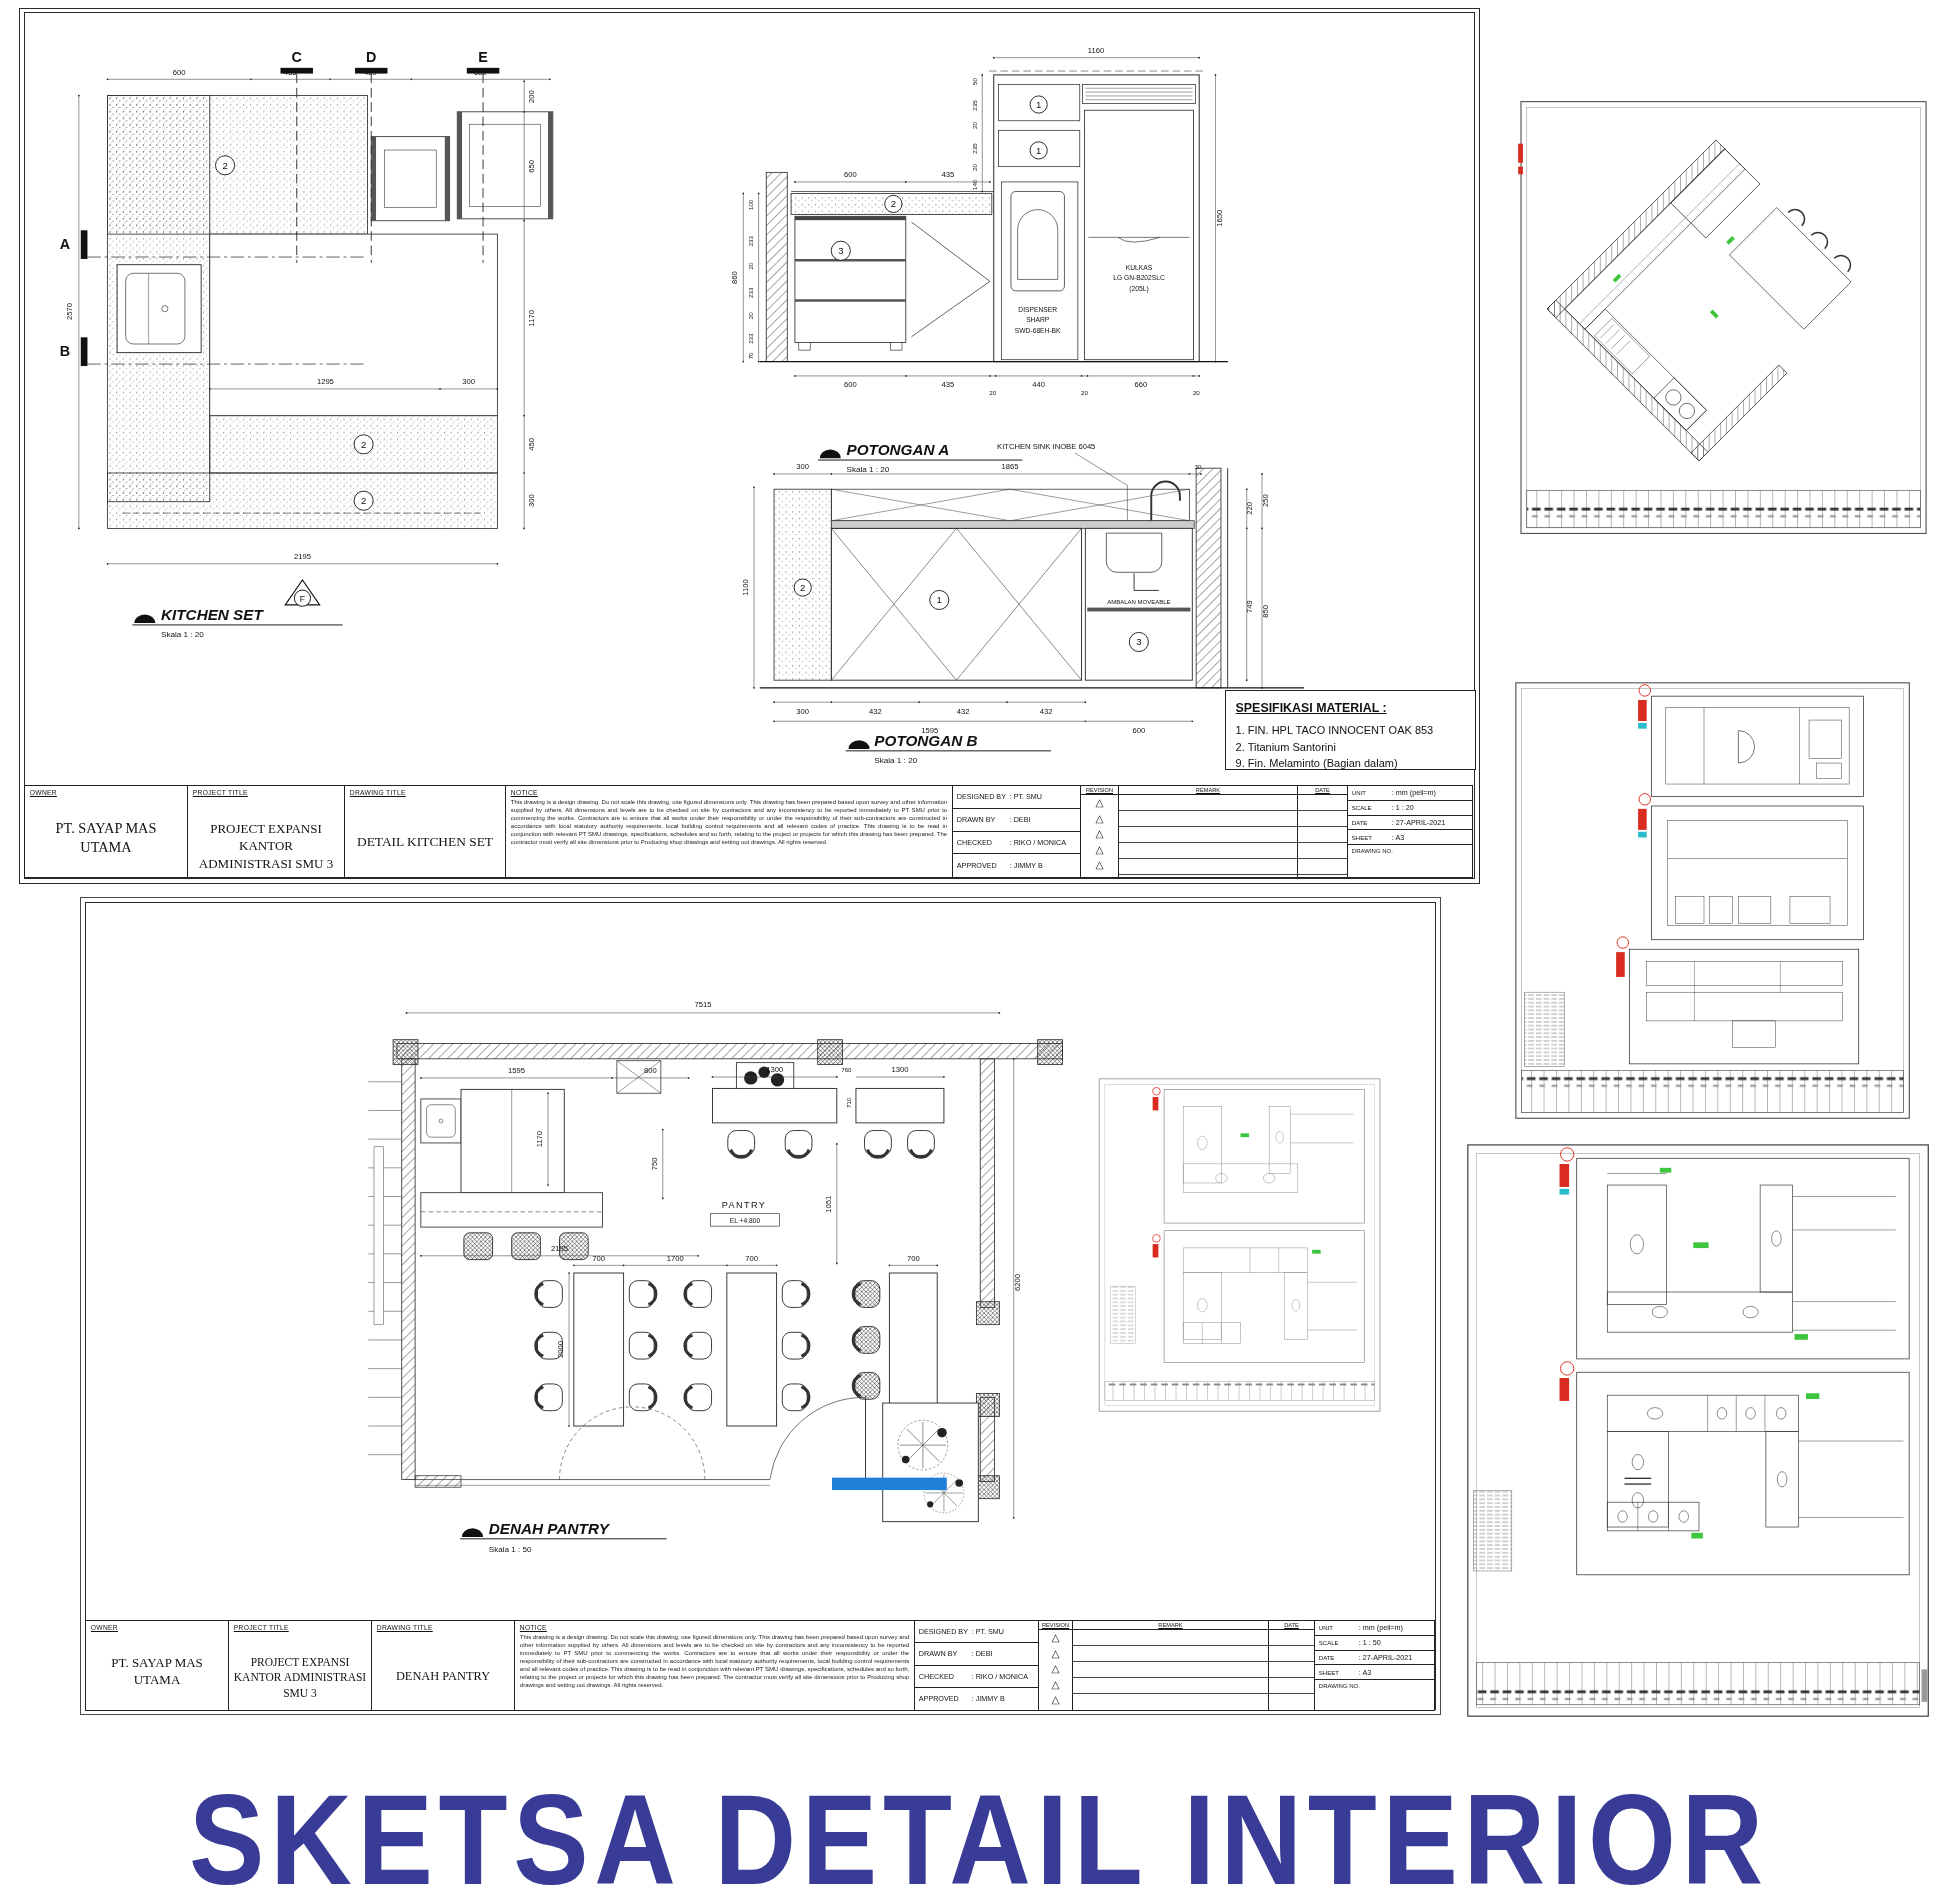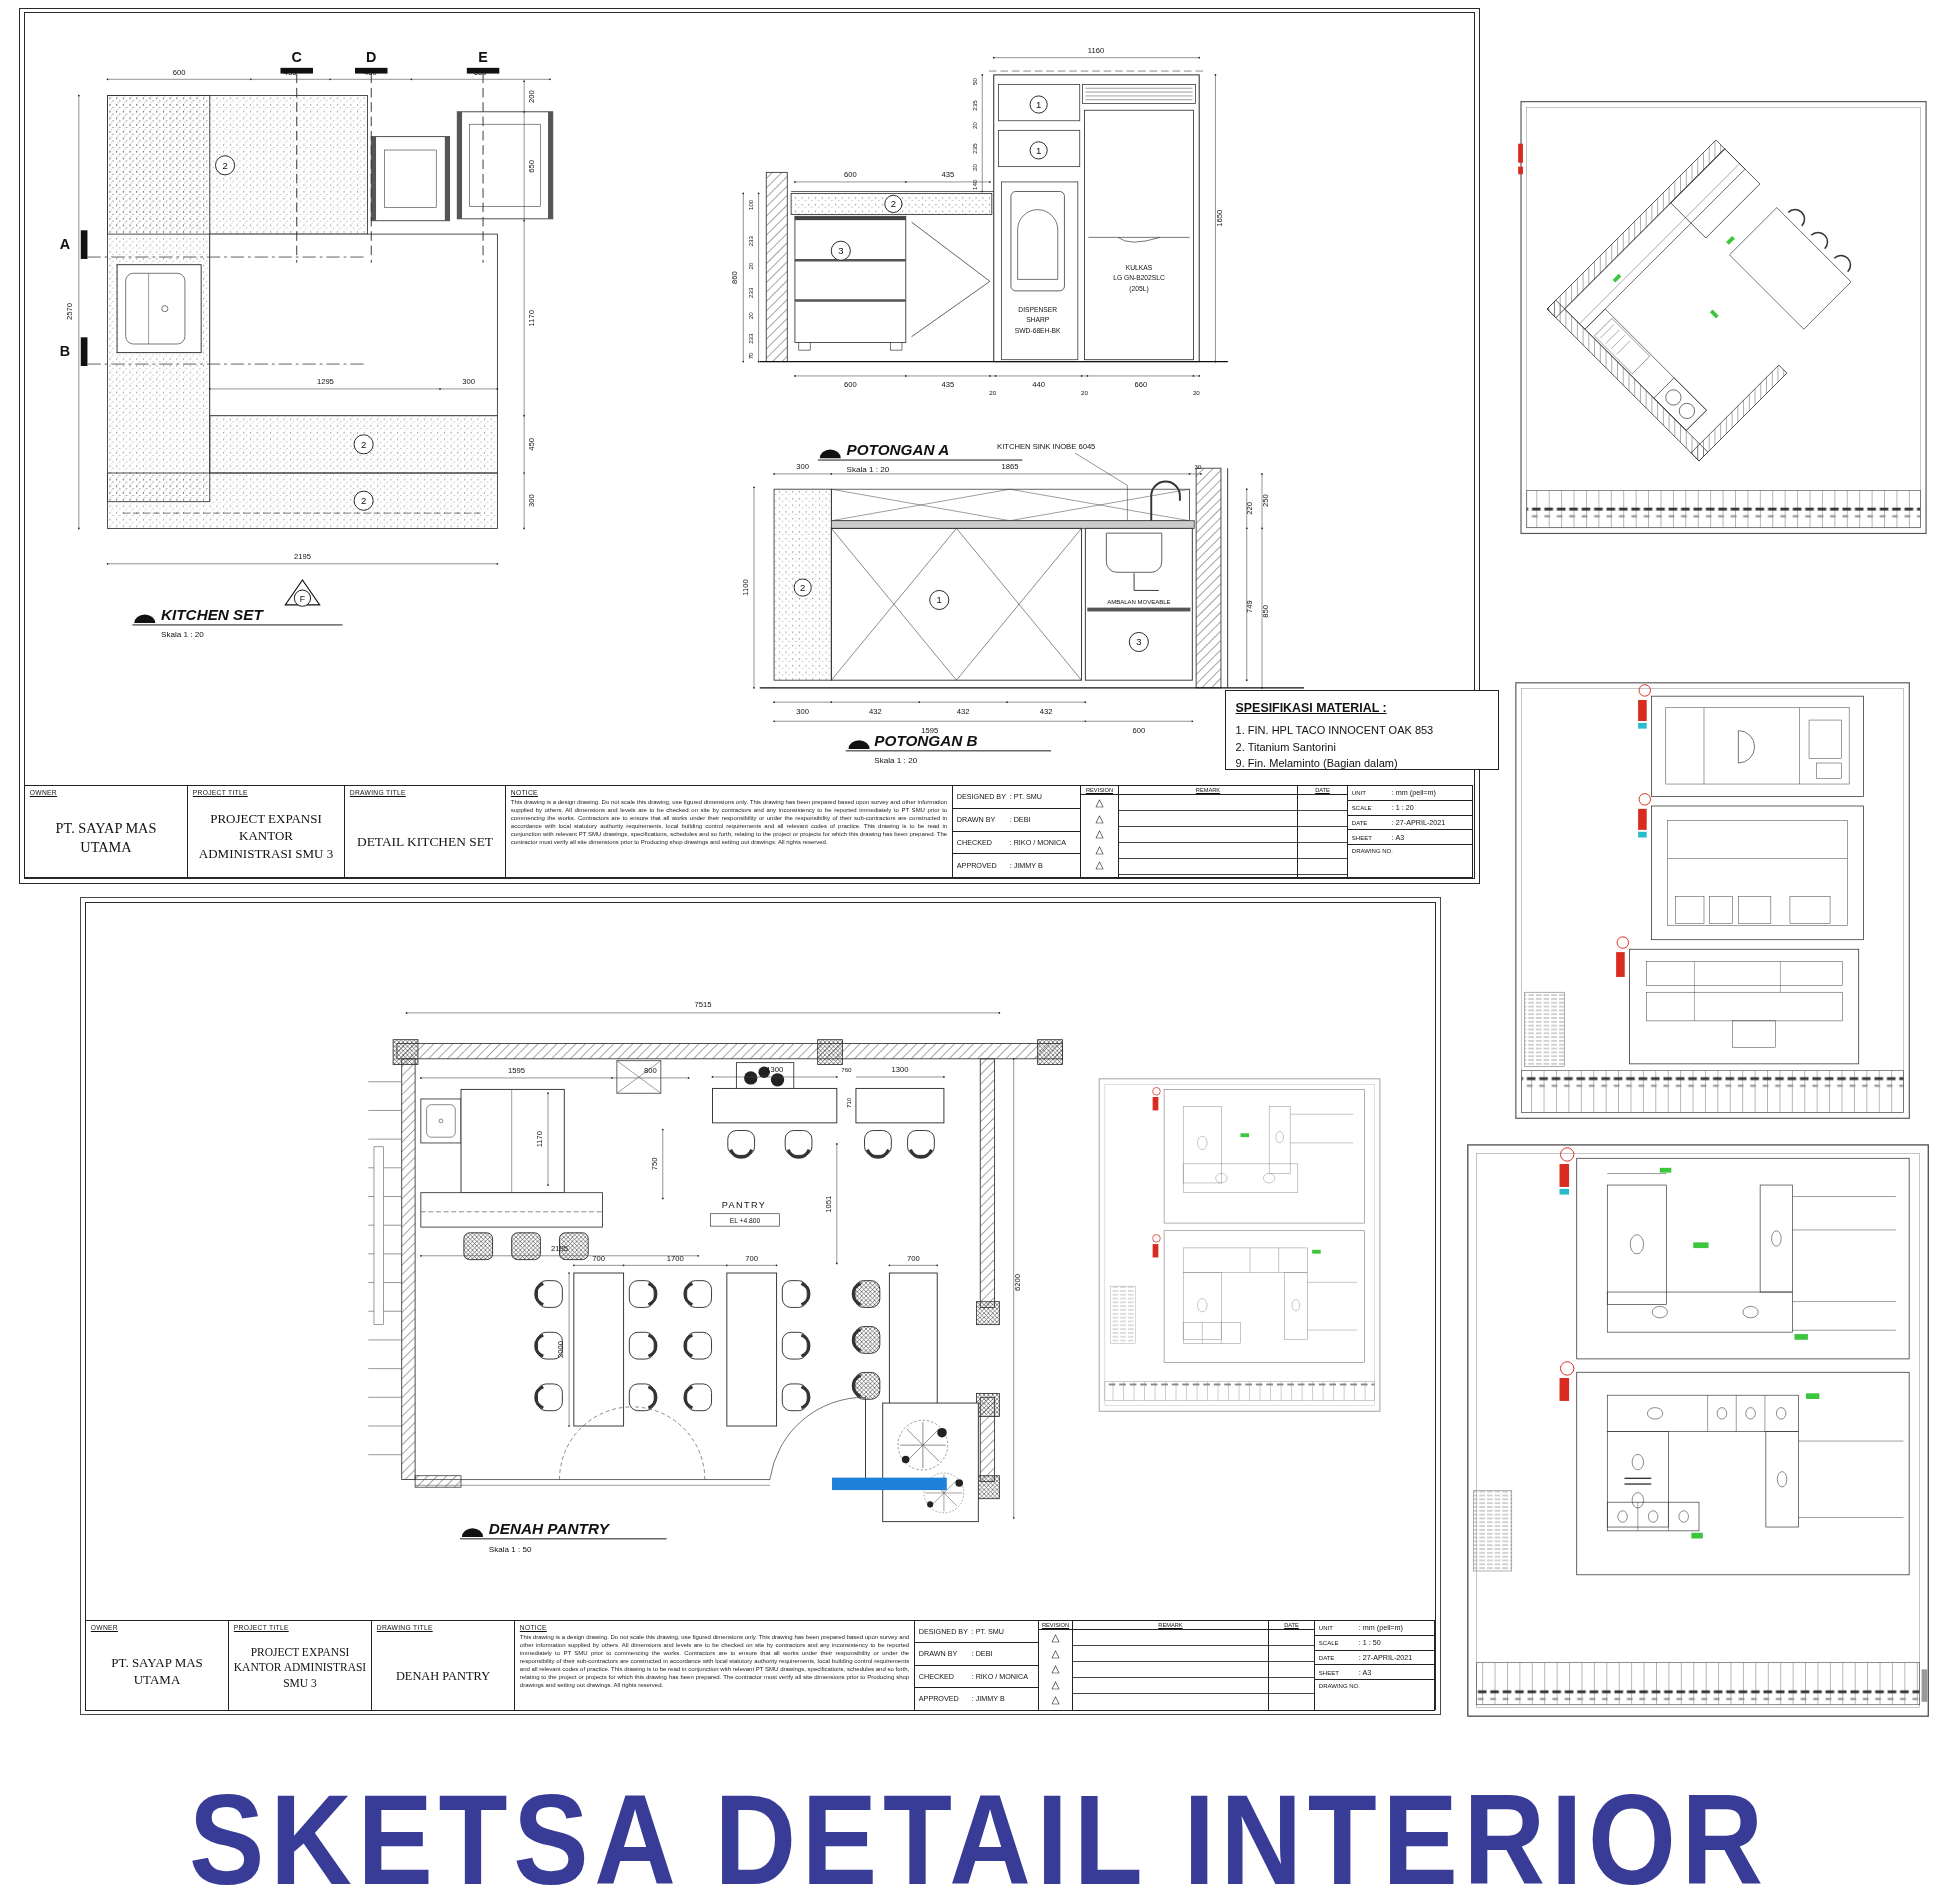--- a/index.html
+++ b/index.html
@@ -8,31 +8,31 @@
   .sheet{position:absolute;background:#fff;border:1.5px solid #2a2a2a}
   .frame{position:absolute;inset:3.8px;border:0.8px solid #2a2a2a;pointer-events:none}
   .s1{left:19px;top:7.6px;width:1459px;height:874px}
   .s2{left:80px;top:897px;width:1359px;height:816px;border-color:#4a4a4a}
   svg.v,svg.panel{position:absolute}
   svg text{font-family:"Liberation Sans",sans-serif;fill:#111}
   .dm{font-size:8px}
   .dms{font-size:6.5px}
   .vt{font-size:16px;font-style:italic;font-weight:bold}
   .vs{font-size:8.5px}
-  .spes{position:absolute;left:1225px;top:690px;width:274px;height:80px;border:1.3px solid #222;
+  .spes{position:absolute;left:1225px;top:690px;width:251px;height:80px;border:1.3px solid #222;
         padding:7.6px 9.6px;font-size:11px;line-height:1.5;box-sizing:border-box;background:#fff}
   .spes-title{font-weight:bold;text-decoration:underline;font-size:12.4px;margin-bottom:4.8px}
   
   .tb{position:absolute;left:4.8px;right:4.8px;bottom:3.8px;height:93px;border:1px solid #222;
       display:flex;background:#fff;box-sizing:border-box}
   .tbc{border-right:1px solid #222;position:relative;box-sizing:border-box;padding:2.9px 4.8px;overflow:hidden}
   .tb-lab{font-size:6.7px;text-decoration:underline;letter-spacing:0.3px}
   .tb-serif{font-family:"Liberation Serif",serif;text-align:center;line-height:1.35}
   .c-owner{width:163px}.c-owner .tb-serif{font-size:14.3px;margin-top:23px}
-  .c-project{width:157px}.c-project .tb-serif{font-size:13px;margin-top:14px}
+  .c-project{width:157px}.c-project .tb-serif{font-size:13px;margin-top:24px}
   .c-drawing{width:161px}.c-drawing .tb-serif{font-size:13.4px;margin-top:37px}
   .c-notice{width:447px}
   .tb-notice{font-size:6px;line-height:1.34;margin-top:1.9px;text-align:justify;color:#222}
   .c-sign{width:128px;padding:0}
   .sig-row{height:25%;border-bottom:1px solid #222;display:flex;align-items:center;
            padding:0 3.8px;font-size:7.2px;box-sizing:border-box;gap:2.9px}
   .sig-row:last-child{border-bottom:none}
   .sig-lab{width:50px}
   .c-rev{width:38px;padding:0;text-align:center}
   .col-head{font-size:5.7px;text-decoration:underline;text-align:center;border-bottom:1px solid #222;padding:1px 0}

